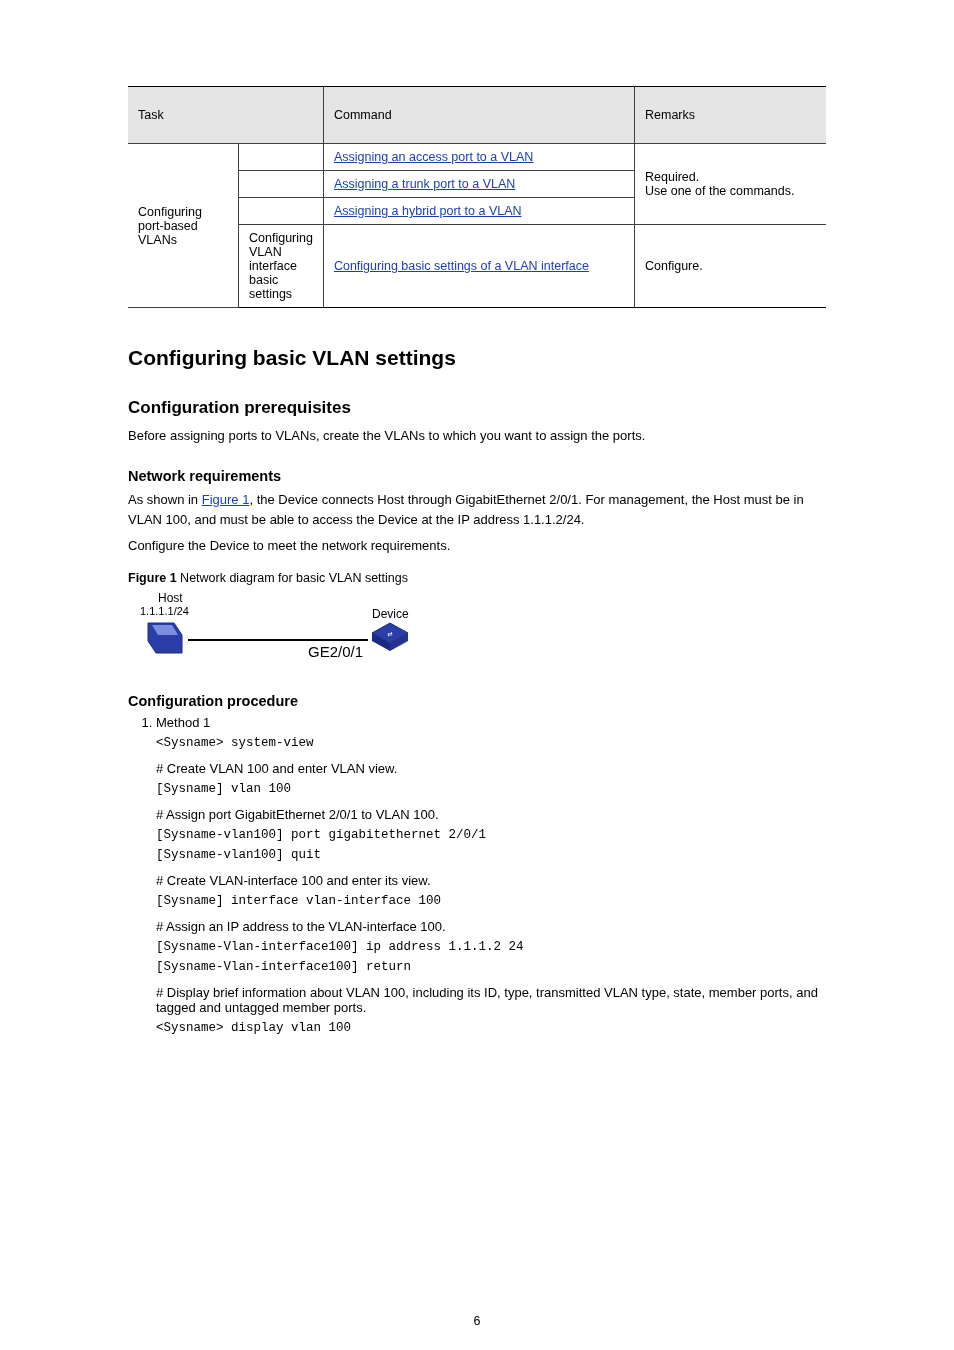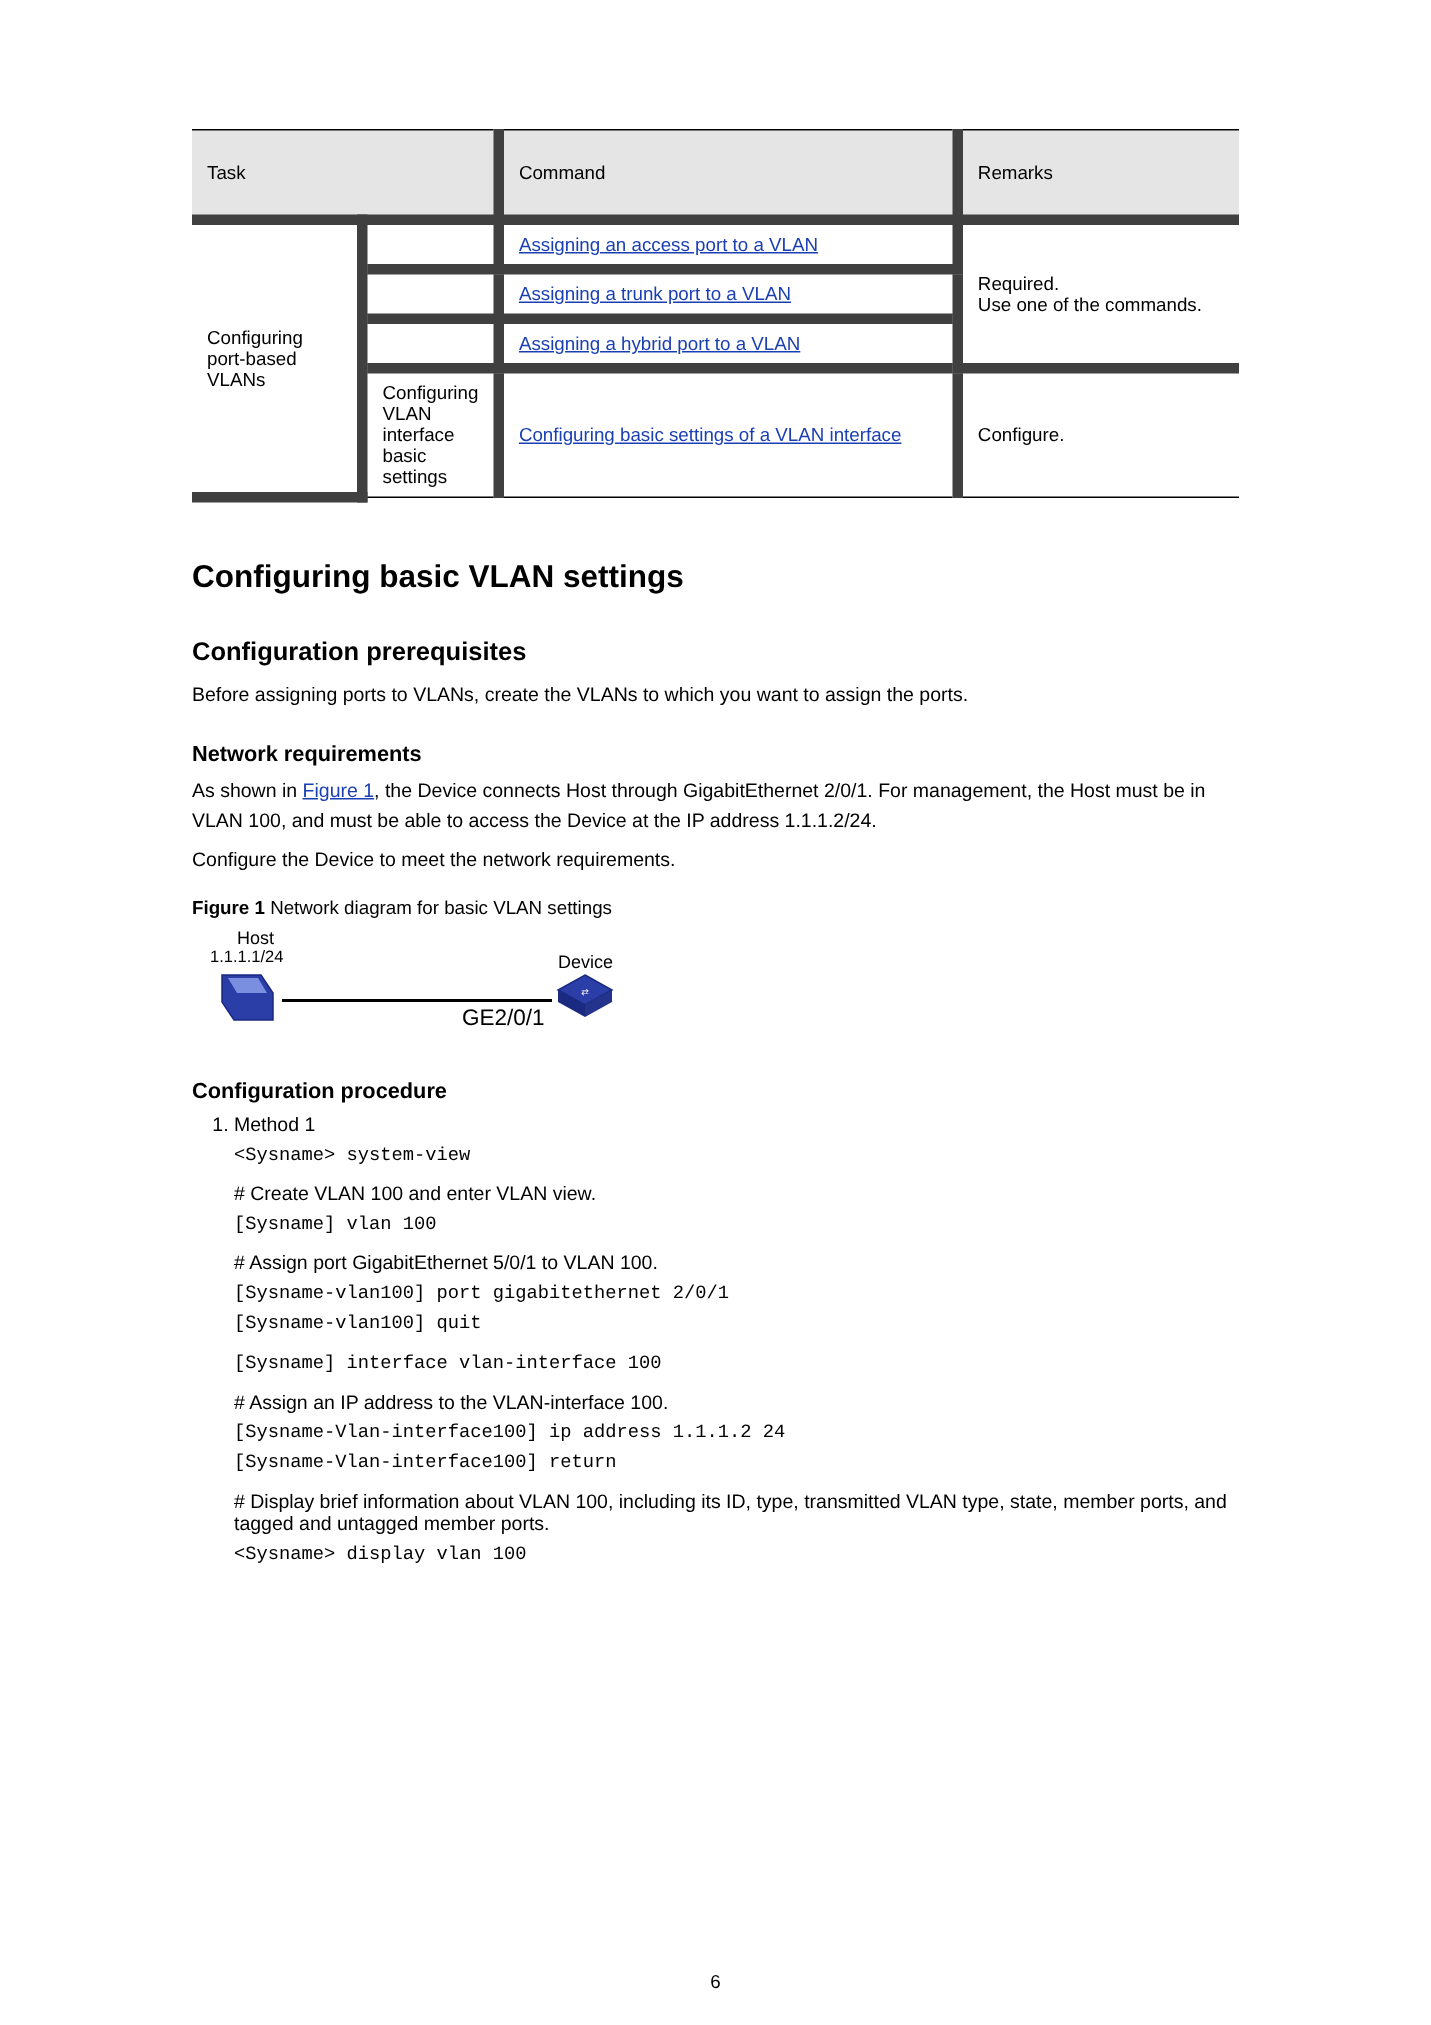--- a/index.html
+++ b/index.html
@@ -19,21 +19,21 @@
     position: relative;
   }
   
   table.cfg {
     width: 100%;
     border-collapse: collapse;
     font-size: 12.5px;
     margin-top: 26px;
   }
   table.cfg th, table.cfg td {
-    border: 7px solid #404040;
+    border: 1px solid #404040;
     padding: 6px 10px;
     vertical-align: middle;
     text-align: left;
     font-weight: normal;
   }
   table.cfg th {
     border-left: none;
   }
   table.cfg tr td:first-child, table.cfg tr th:first-child { border-left: none; }
   table.cfg tr td:last-child, table.cfg tr th:last-child { border-right: none; }
@@ -203,24 +203,25 @@
 
   <ol class="proc">
     <li>
       <span>Method 1</span>
 
       <div class="cli">&lt;Sysname&gt; system-view</div>
 
       <div class="step-desc"># Create VLAN 100 and enter VLAN view.</div>
       <div class="cli">[Sysname] vlan 100</div>
 
-      <div class="step-desc"># Assign port GigabitEthernet 5/0/1 to VLAN 100.</div>
+      <div class="step-desc"># Assign port GigabitEthernet 2/0/1 to VLAN 100.</div>
       <div class="cli">[Sysname-vlan100] port gigabitethernet 2/0/1
 [Sysname-vlan100] quit</div>
 
+      <div class="step-desc"># Create VLAN-interface 100 and enter its view.</div>
       <div class="cli">[Sysname] interface vlan-interface 100</div>
 
       <div class="step-desc"># Assign an IP address to the VLAN-interface 100.</div>
       <div class="cli">[Sysname-Vlan-interface100] ip address 1.1.1.2 24
 [Sysname-Vlan-interface100] return</div>
 
       <div class="step-desc"># Display brief information about VLAN 100, including its ID, type, transmitted VLAN type, state, member ports, and tagged and untagged member ports.</div>
       <div class="cli">&lt;Sysname&gt; display vlan 100</div>
     </li>
   </ol>

